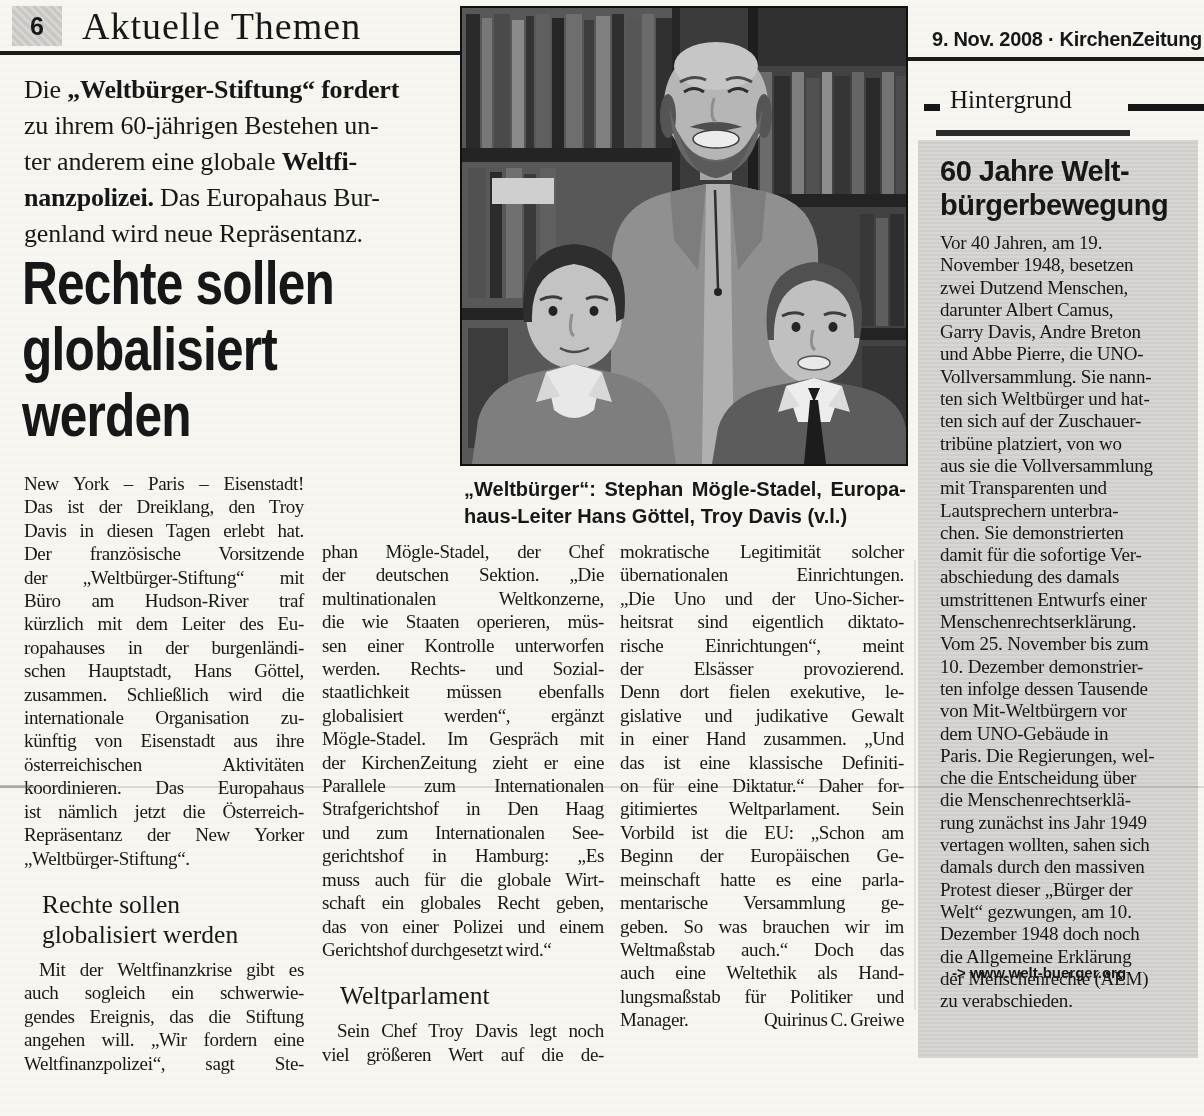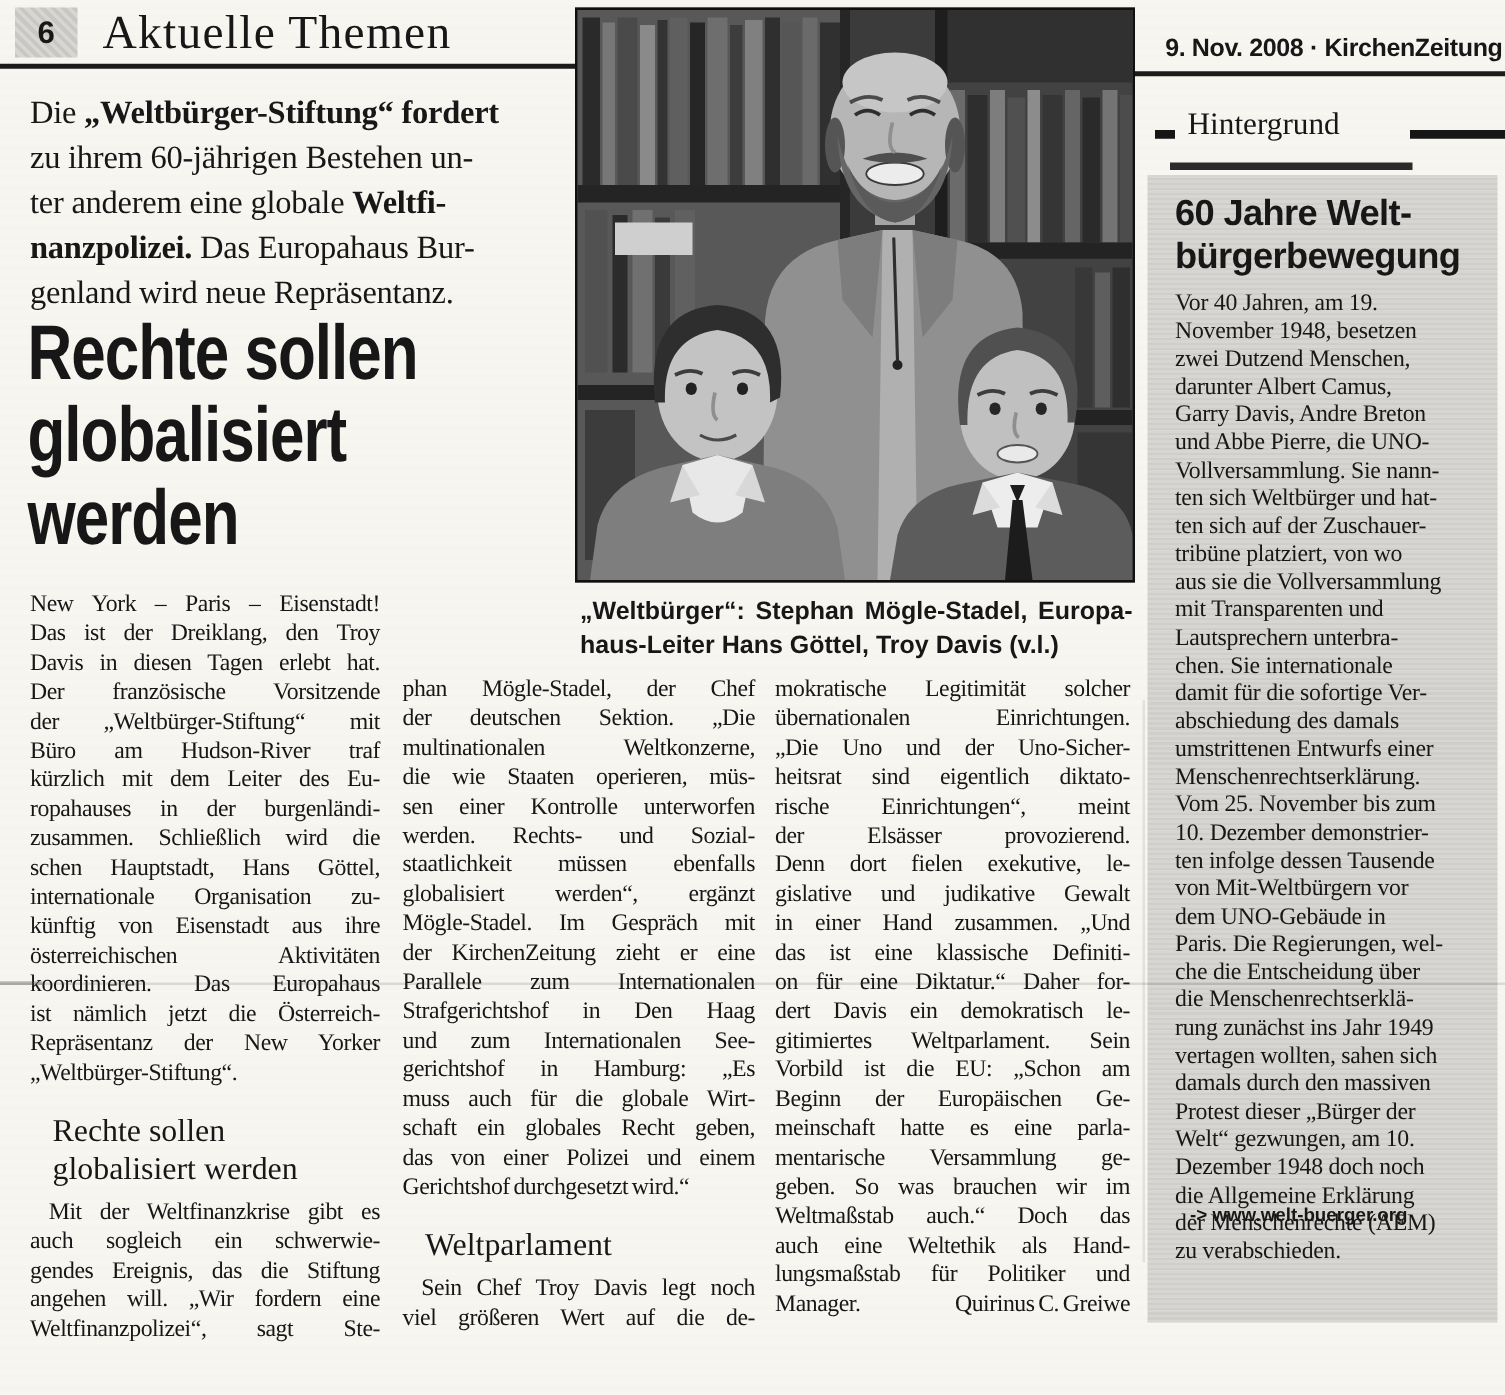--- a/index.html
+++ b/index.html
@@ -204,22 +204,22 @@
 
   <div class="col col1" id="col1">
       <div class="line ">New York – Paris – Eisenstadt!</div>
       <div class="line ">Das ist der Dreiklang, den Troy</div>
       <div class="line ">Davis in diesen Tagen erlebt hat.</div>
       <div class="line ">Der französische Vorsitzende</div>
       <div class="line ">der „Weltbürger-Stiftung“ mit</div>
       <div class="line ">Büro am Hudson-River traf</div>
       <div class="line ">kürzlich mit dem Leiter des Eu-</div>
       <div class="line ">ropahauses in der burgenländi-</div>
+      <div class="line ">schen Hauptstadt, Hans Göttel,</div>
       <div class="line ">zusammen. Schließlich wird die</div>
-      <div class="line ">schen Hauptstadt, Hans Göttel,</div>
       <div class="line ">internationale Organisation zu-</div>
       <div class="line ">künftig von Eisenstadt aus ihre</div>
       <div class="line ">österreichischen Aktivitäten</div>
       <div class="line ">koordinieren. Das Europahaus</div>
       <div class="line ">ist nämlich jetzt die Österreich-</div>
       <div class="line ">Repräsentanz der New Yorker</div>
       <div class="line  endl">„Weltbürger-Stiftung“.</div>
       <div class="col-h2">
         <div class="line ">Rechte sollen</div>
         <div class="line ">globalisiert werden</div>
@@ -260,21 +260,20 @@
       <div class="line ">übernationalen Einrichtungen.</div>
       <div class="line ">„Die Uno und der Uno-Sicher-</div>
       <div class="line ">heitsrat sind eigentlich diktato-</div>
       <div class="line ">rische Einrichtungen“, meint</div>
       <div class="line ">der Elsässer provozierend.</div>
       <div class="line ">Denn dort fielen exekutive, le-</div>
       <div class="line ">gislative und judikative Gewalt</div>
       <div class="line ">in einer Hand zusammen. „Und</div>
       <div class="line ">das ist eine klassische Definiti-</div>
       <div class="line ">on für eine Diktatur.“ Daher for-</div>
-      <div class="line ">dert Davis ein demokratisch le-</div>
       <div class="line ">gitimiertes Weltparlament. Sein</div>
       <div class="line ">Vorbild ist die EU: „Schon am</div>
       <div class="line ">Beginn der Europäischen Ge-</div>
       <div class="line ">meinschaft hatte es eine parla-</div>
       <div class="line ">mentarische Versammlung ge-</div>
       <div class="line ">geben. So was brauchen wir im</div>
       <div class="line ">Weltmaßstab auch.“ Doch das</div>
       <div class="line ">auch eine Weltethik als Hand-</div>
       <div class="line ">lungsmaßstab für Politiker und</div>
       <div class="line byline endl">
@@ -300,21 +299,21 @@
         <div class="line ">darunter Albert Camus,</div>
         <div class="line ">Garry Davis, Andre Breton</div>
         <div class="line ">und Abbe Pierre, die UNO-</div>
         <div class="line ">Vollversammlung. Sie nann-</div>
         <div class="line ">ten sich Weltbürger und hat-</div>
         <div class="line ">ten sich auf der Zuschauer-</div>
         <div class="line ">tribüne platziert, von wo</div>
         <div class="line ">aus sie die Vollversammlung</div>
         <div class="line ">mit Transparenten und</div>
         <div class="line ">Lautsprechern unterbra-</div>
-        <div class="line ">chen. Sie internationale</div>
+        <div class="line ">chen. Sie demonstrierten</div>
         <div class="line ">damit für die sofortige Ver-</div>
         <div class="line ">abschiedung des damals</div>
         <div class="line ">umstrittenen Entwurfs einer</div>
         <div class="line ">Menschenrechtserklärung.</div>
         <div class="line ">Vom 25. November bis zum</div>
         <div class="line ">10. Dezember demonstrier-</div>
         <div class="line ">ten infolge dessen Tausende</div>
         <div class="line ">von Mit-Weltbürgern vor</div>
         <div class="line ">dem UNO-Gebäude in</div>
         <div class="line ">Paris. Die Regierungen, wel-</div>

